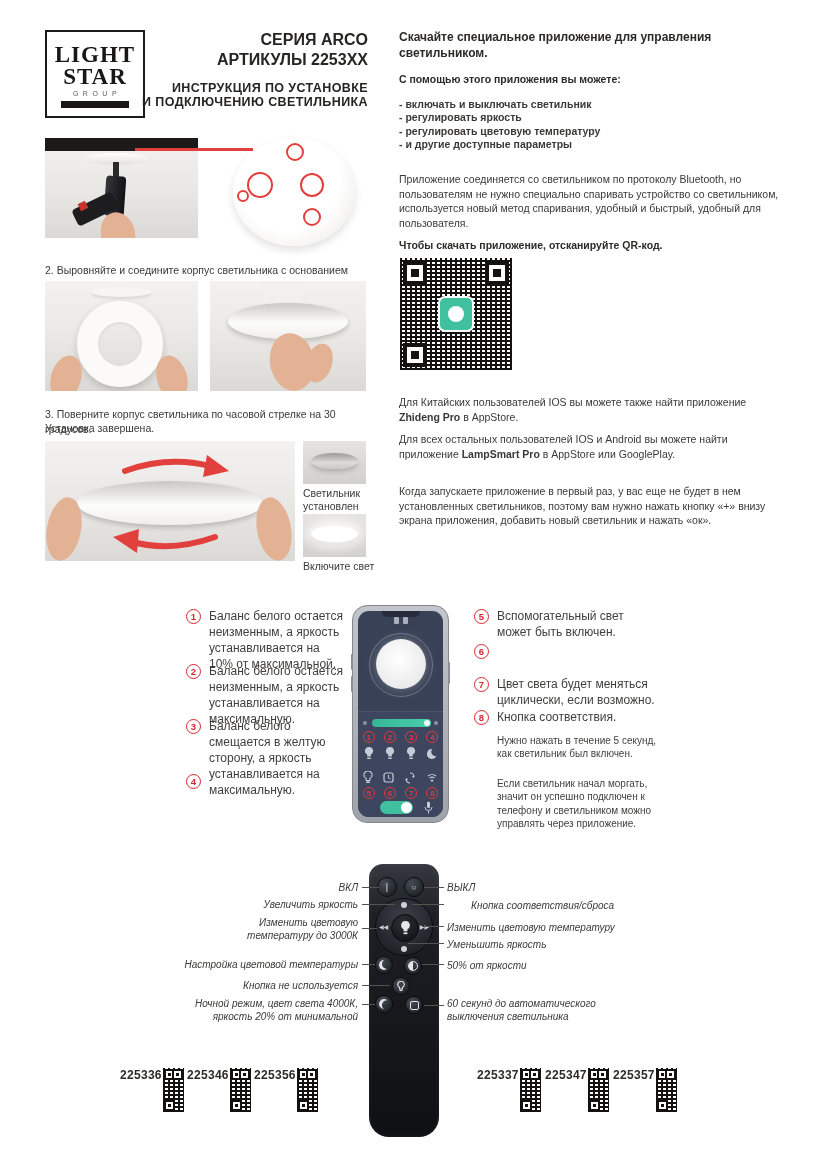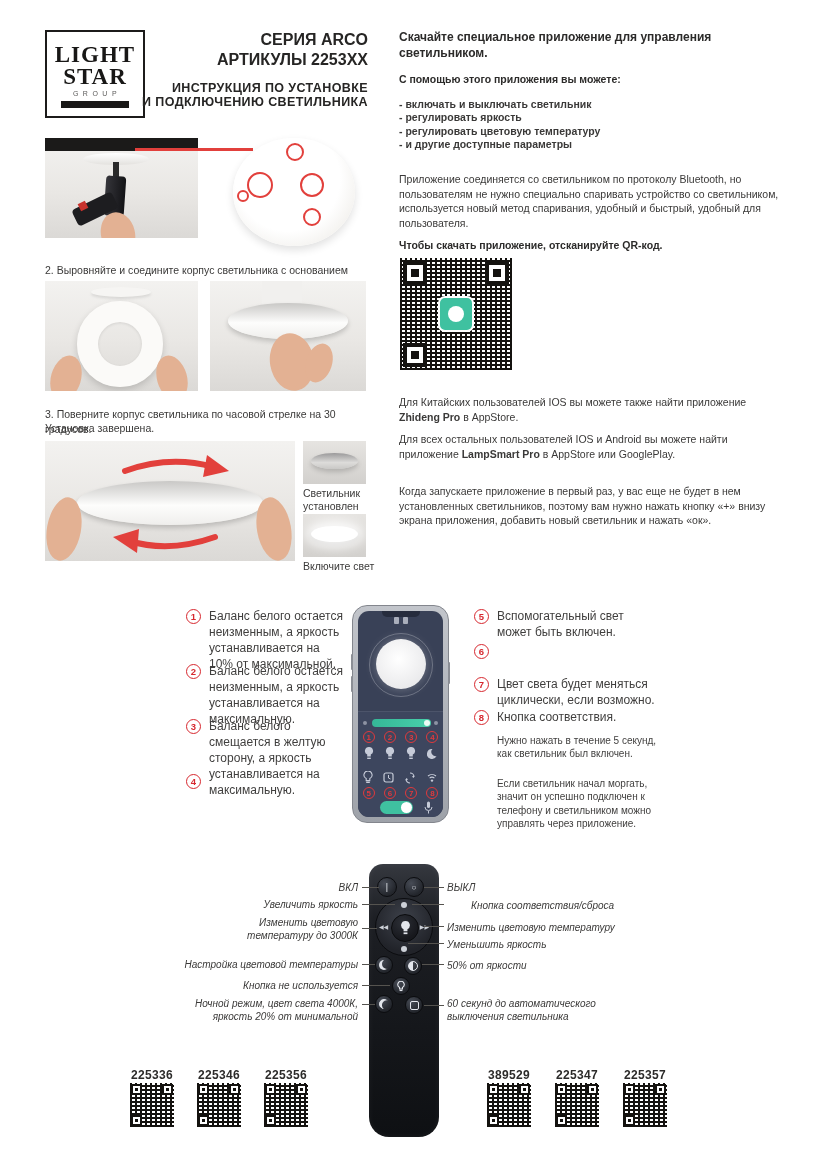--- a/index.html
+++ b/index.html
@@ -91,21 +91,21 @@
   .fp i{display:block;background:#14120f;}
   .bigqr{left:400px;top:258px;width:112px;height:112px;}
   .bigqr .fp{width:24px;height:24px;border-width:4px;}
   .bigqr .fp i{width:8px;height:8px;}
   .appicon{position:absolute;left:50%;top:50%;transform:translate(-50%,-50%);width:32px;height:32px;border-radius:7px;
            background:#3fc1a0;border:2px solid #fff;display:flex;align-items:center;justify-content:center;}
   .appicon i{display:block;width:16px;height:16px;border-radius:50%;background:#fff;}
   .qr-sm{width:44px;height:44px;}
   .qr-sm .fp{width:11px;height:11px;border-width:2px;}
   .qr-sm .fp i{width:3px;height:3px;}
-  .qcell{display:flex;flex-direction:column;align-items:center;gap:1px;width:64px;}
+  .qcell{display:flex;flex-direction:row;align-items:flex-start;gap:1px;width:64px;}
   .qlabel{font-size:12px;font-weight:bold;color:#2c2b2a;letter-spacing:.3px;}
 
   .redline{position:absolute;background:#e2403c;}
   .capt{position:absolute;font-size:10.5px;line-height:1.25;color:#3a3938;}
 </style>
 </head>
 <body>
 
 <div id="page">
 
@@ -447,21 +447,21 @@
           </div>
         <div class="fp" style="left:1px;bottom:1px;">
             <i></i>
           </div>
       </div>
     </div>
   </div>
 
   <div class="abs" style="left:477px;top:1068px;display:flex;gap:4px;">
     <div class="qcell">
-      <div class="qlabel">389529</div>
+      <div class="qlabel">225337</div>
       <div class="qr qr-sm">
         <div class="fp" style="left:1px;top:1px;">
             <i></i>
           </div>
         <div class="fp" style="right:1px;top:1px;">
             <i></i>
           </div>
         <div class="fp" style="left:1px;bottom:1px;">
             <i></i>
           </div>

